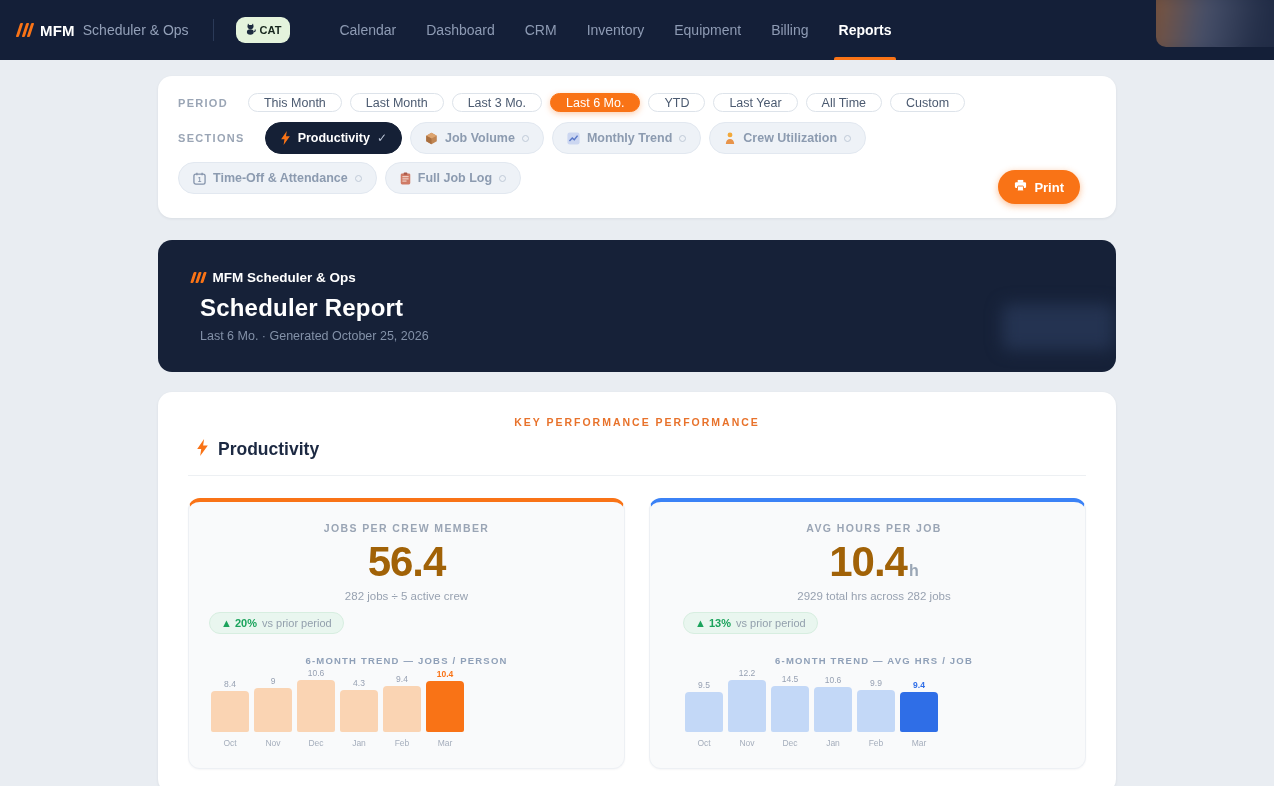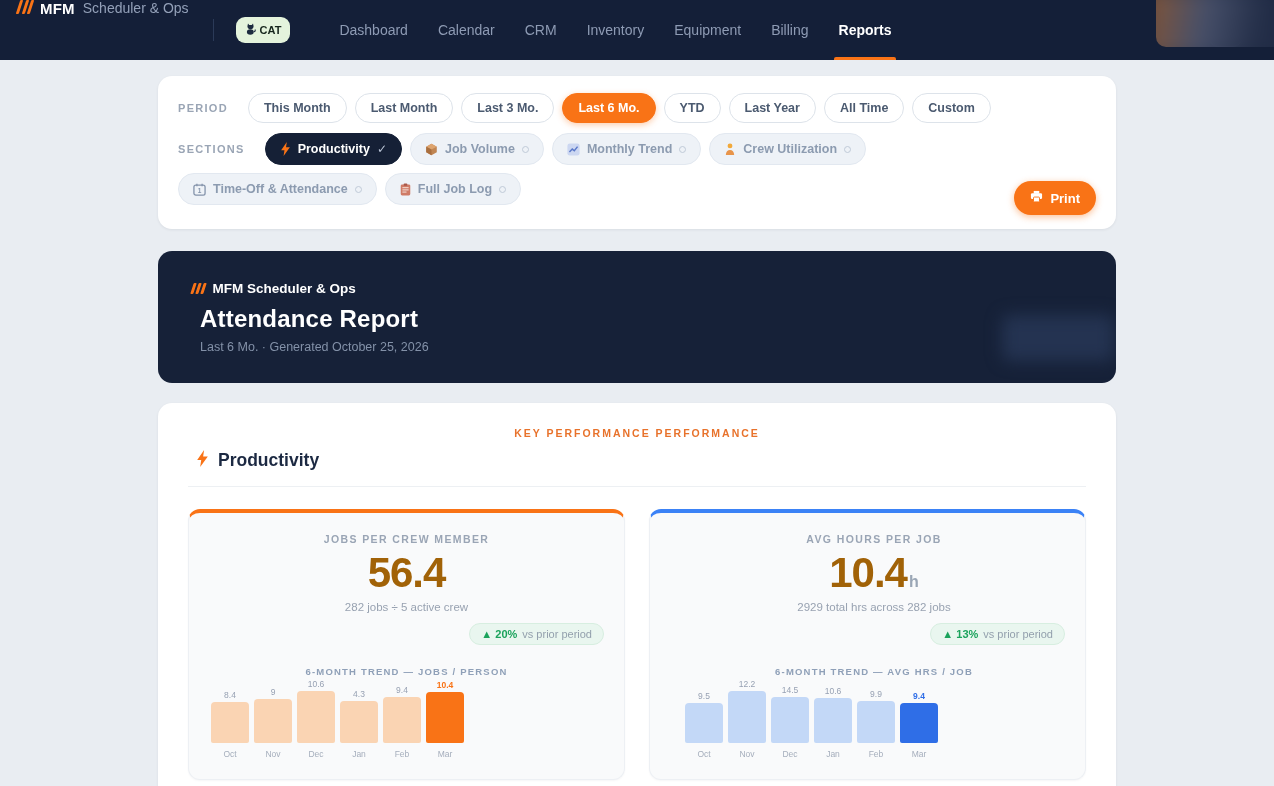--- a/index.html
+++ b/index.html
@@ -1,21 +1,21 @@
 <!DOCTYPE html>
 <html><head>
 <meta charset="utf-8">
 <style>
   * { margin:0; padding:0; box-sizing:border-box; }
   html,body { width:1274px; height:786px; overflow:hidden; }
   body { font-family:"Liberation Sans","DejaVu Sans",sans-serif; background:#e9edf2; color:#1b2942; }
 
   
   .topnav { position:relative; height:60px; background:#141f38; display:flex; align-items:stretch; padding:0 18px; }
-  .brand { display:flex; align-items:flex-start; gap:8px; }
+  .brand { display:flex; align-items:center; gap:8px; }
   .slashes { display:flex; gap:2.5px; }
   .slashes i { display:block; width:3px; height:14px; background:#f97316; transform:skewX(-18deg); border-radius:1px; }
   .brand-name { font-size:15px; font-weight:bold; color:#fff; letter-spacing:.2px; }
   .brand-suffix { font-size:14px; color:#93a0b8; }
   .nav-divider { width:1px; height:22px; background:#2b3a58; align-self:center; margin:0 22px 0 24px; }
   .cat-badge { align-self:center; display:flex; align-items:center; gap:4px; background:#e4f3dc; border-radius:9px; padding:6px 9px; font-size:11px; font-weight:bold; color:#16251c; }
   #nav-items { display:flex; align-items:stretch; margin-left:34px; }
   .nav-item { position:relative; display:flex; align-items:center; padding:0 15px; font-size:14px; color:#8e9bb4; cursor:pointer; }
   .nav-item.active { color:#fff; font-weight:bold; }
   .nav-item.active::after { content:""; position:absolute; left:10px; right:10px; bottom:0; height:3.5px; background:#f97316; border-radius:2px 2px 0 0; }
@@ -26,28 +26,28 @@
 
   
   .container { width:958px; margin:0 auto; padding-top:16px; }
 
   
   .filter-card { position:relative; background:#fff; border-radius:14px; box-shadow:0 1px 3px rgba(16,24,40,.07); padding:17px 20px 14px; margin-bottom:22px; }
   .filter-row { display:flex; align-items:center; flex-wrap:wrap; gap:8px; margin-bottom:10px; }
   .filter-row:last-child { margin-bottom:0; }
   .filter-label { font-size:11px; font-weight:bold; letter-spacing:1.3px; color:#9aa5b5; margin-right:12px; }
   .pill { display:inline-flex; align-items:center; gap:7px; border-radius:999px; cursor:pointer; font-family:inherit; }
-  .pill.period { height:30px; padding:0 15px; background:#fff; border:1.5px solid #dde3ea; font-size:12.5px; font-weight:bold; color:#4b5a70; }
+  .pill.period { height:19px; padding:0 15px; background:#fff; border:1.5px solid #dde3ea; font-size:12.5px; font-weight:normal; color:#4b5a70; }
   .pill.period.active { background:#f97316; border-color:#f97316; color:#fff; box-shadow:0 2px 6px rgba(249,115,22,.35); }
   .pill.section { height:32px; padding:0 14px; background:#eef2f7; border:1px solid #e2e8f0; font-size:12.5px; font-weight:bold; color:#8c9bb0; }
   .pill.section.on { background:#152036; border-color:#152036; color:#fff; }
   .pill .ic { display:inline-flex; align-items:center; }
   .pill .ring { width:7px; height:7px; border:1.5px solid #c0cad8; border-radius:50%; display:inline-block; }
   .pill .chk { color:#b9c3d5; font-size:12px; }
-  .print-btn { position:absolute; right:20px; bottom:14px; display:inline-flex; align-items:center; gap:7px; height:34px; padding:0 16px; border:none; border-radius:999px; background:#f97316; color:#fff; font-size:13px; font-weight:bold; font-family:inherit; cursor:pointer; box-shadow:0 2px 7px rgba(249,115,22,.45); }
+  .print-btn { position:absolute; right:36px; bottom:14px; display:inline-flex; align-items:center; gap:7px; height:34px; padding:0 16px; border:none; border-radius:999px; background:#f97316; color:#fff; font-size:13px; font-weight:bold; font-family:inherit; cursor:pointer; box-shadow:0 2px 7px rgba(249,115,22,.45); }
 
   
   .report-card { position:relative; background:#162138; border-radius:14px; padding:30px 34px; margin-bottom:20px; height:132px; overflow:hidden; }
   .report-brand { display:flex; align-items:center; gap:8px; margin-bottom:9px; }
   .report-brand .slashes i { width:2.5px; height:11px; }
   .report-brand-text { font-size:13.5px; font-weight:bold; color:#fff; }
   .report-title { font-size:24px; font-weight:bold; color:#fff; letter-spacing:.2px; margin-left:8px; margin-bottom:7px; }
   .report-sub { font-size:12.5px; color:#8391a8; }
   .blur-blob { position:absolute; right:2px; top:64px; width:112px; height:46px; background:#243351; border-radius:8px; filter:blur(8px); }
 
@@ -57,21 +57,21 @@
   .kpi-head { display:flex; align-items:center; gap:9px; margin-left:8px; }
   .kpi-head-title { font-size:17.5px; font-weight:bold; color:#1c2942; }
   .kpi-divider { height:1px; background:#edf0f3; margin:15px 0 22px; }
   #kpi-grid { display:grid; grid-template-columns:1fr 1fr; gap:24px; }
   .kpi-card { background:#f9fafb; border:1px solid #edf0f4; border-top:4px solid #f97316; border-radius:12px; padding:20px 20px 18px; min-height:261px; box-shadow:0 1px 2px rgba(16,24,40,.04); }
   .kpi-label { text-align:center; font-size:10.5px; font-weight:bold; letter-spacing:1.4px; color:#9aa5b5; margin-bottom:4px; }
   .kpi-value-row { display:flex; justify-content:center; align-items:baseline; }
   .kpi-value { font-size:42px; font-weight:bold; letter-spacing:-1px; color:#a16207; }
   .kpi-unit { font-size:16px; font-weight:bold; color:#9aa6b5; margin-left:2px; }
   .kpi-sub { text-align:center; font-size:11.5px; color:#98a2b1; margin-top:4px; }
-  .kpi-badge-row { text-align:right; margin-top:10px;text-decoration:underline; }
+  .kpi-badge-row { text-align:left; margin-top:10px;text-decoration:underline; }
   .kpi-badge { display:inline-flex; align-items:center; gap:5px; background:#e9f6ef; border:1px solid #d7eee0; border-radius:999px; padding:4px 11px; font-size:11px; }
   .kpi-badge .delta { color:#1ba35c; font-weight:bold; }
   .kpi-badge .suffix { color:#93a0ad; }
   .chart-title { text-align:center; font-size:9.5px; font-weight:bold; letter-spacing:1.2px; color:#8fa0b8; margin-top:21px; margin-bottom:2px; }
   .chart { display:flex; align-items:flex-end; padding-left:2px; }
   .slot { width:38px; margin-right:5px; display:flex; flex-direction:column; justify-content:flex-end; }
   .bv { text-align:center; font-size:8.5px; color:#97a1b3; margin-bottom:2px; }
   .bar { width:38px; border-radius:4px 4px 2px 2px; }
   .bm { text-align:center; font-size:8.5px; color:#a5aebc; margin-top:6px; height:12px; }
 </style>
@@ -93,22 +93,22 @@
     <span class="ic">
       <svg width="11" height="12" viewBox="0 0 11 12">
           <path d="M3 .5 4.2 2h2.6L8 .5l.6 2.7A3.2 3.2 0 0 1 5.5 6.2 3.2 3.2 0 0 1 2.4 3.2Z" fill="#1d2b3f"></path>
           <ellipse cx="5.3" cy="9" rx="3.4" ry="2.7" fill="#1d2b3f"></ellipse>
           <path d="M8.6 9q2-.5 1.6-2.5" stroke="#1d2b3f" stroke-width="1.1" fill="none"></path>
         </svg>
     </span>
     <span>CAT</span>
   </div>
   <div id="nav-items">
+      <div class="nav-item">Calendar</div>
       <div class="nav-item">Dashboard</div>
-      <div class="nav-item">Calendar</div>
       <div class="nav-item">CRM</div>
       <div class="nav-item">Inventory</div>
       <div class="nav-item">Equipment</div>
       <div class="nav-item">Billing</div>
       <div class="nav-item active">Reports</div>
     </div>
   <div class="nav-right">
     <div class="bell-btn">
       <span>
         <svg width="15" height="16" viewBox="0 0 16 17">
@@ -207,21 +207,21 @@
 
   <div class="report-card">
     <div class="report-brand">
       <span class="slashes">
           <i></i>
           <i></i>
           <i></i>
         </span>
       <span class="report-brand-text">MFM Scheduler &amp; Ops</span>
     </div>
-    <div class="report-title">Attendance Report</div>
+    <div class="report-title">Scheduler Report</div>
     <div class="report-sub" style="margin-left:8px">Last 6 Mo. · Generated October 25, 2026</div>
     <div class="blur-blob"></div>
   </div>
 
   <div class="kpi-section">
     <div class="kpi-eyebrow">KEY PERFORMANCE PERFORMANCE</div>
     <div class="kpi-head">
       <span class="ic">
         <svg width="13" height="17" viewBox="0 0 12 16">
             <path d="M7.5 0 1 9.5h3.8L3.8 16 11 6H6.6Z" fill="#f97316"></path>

